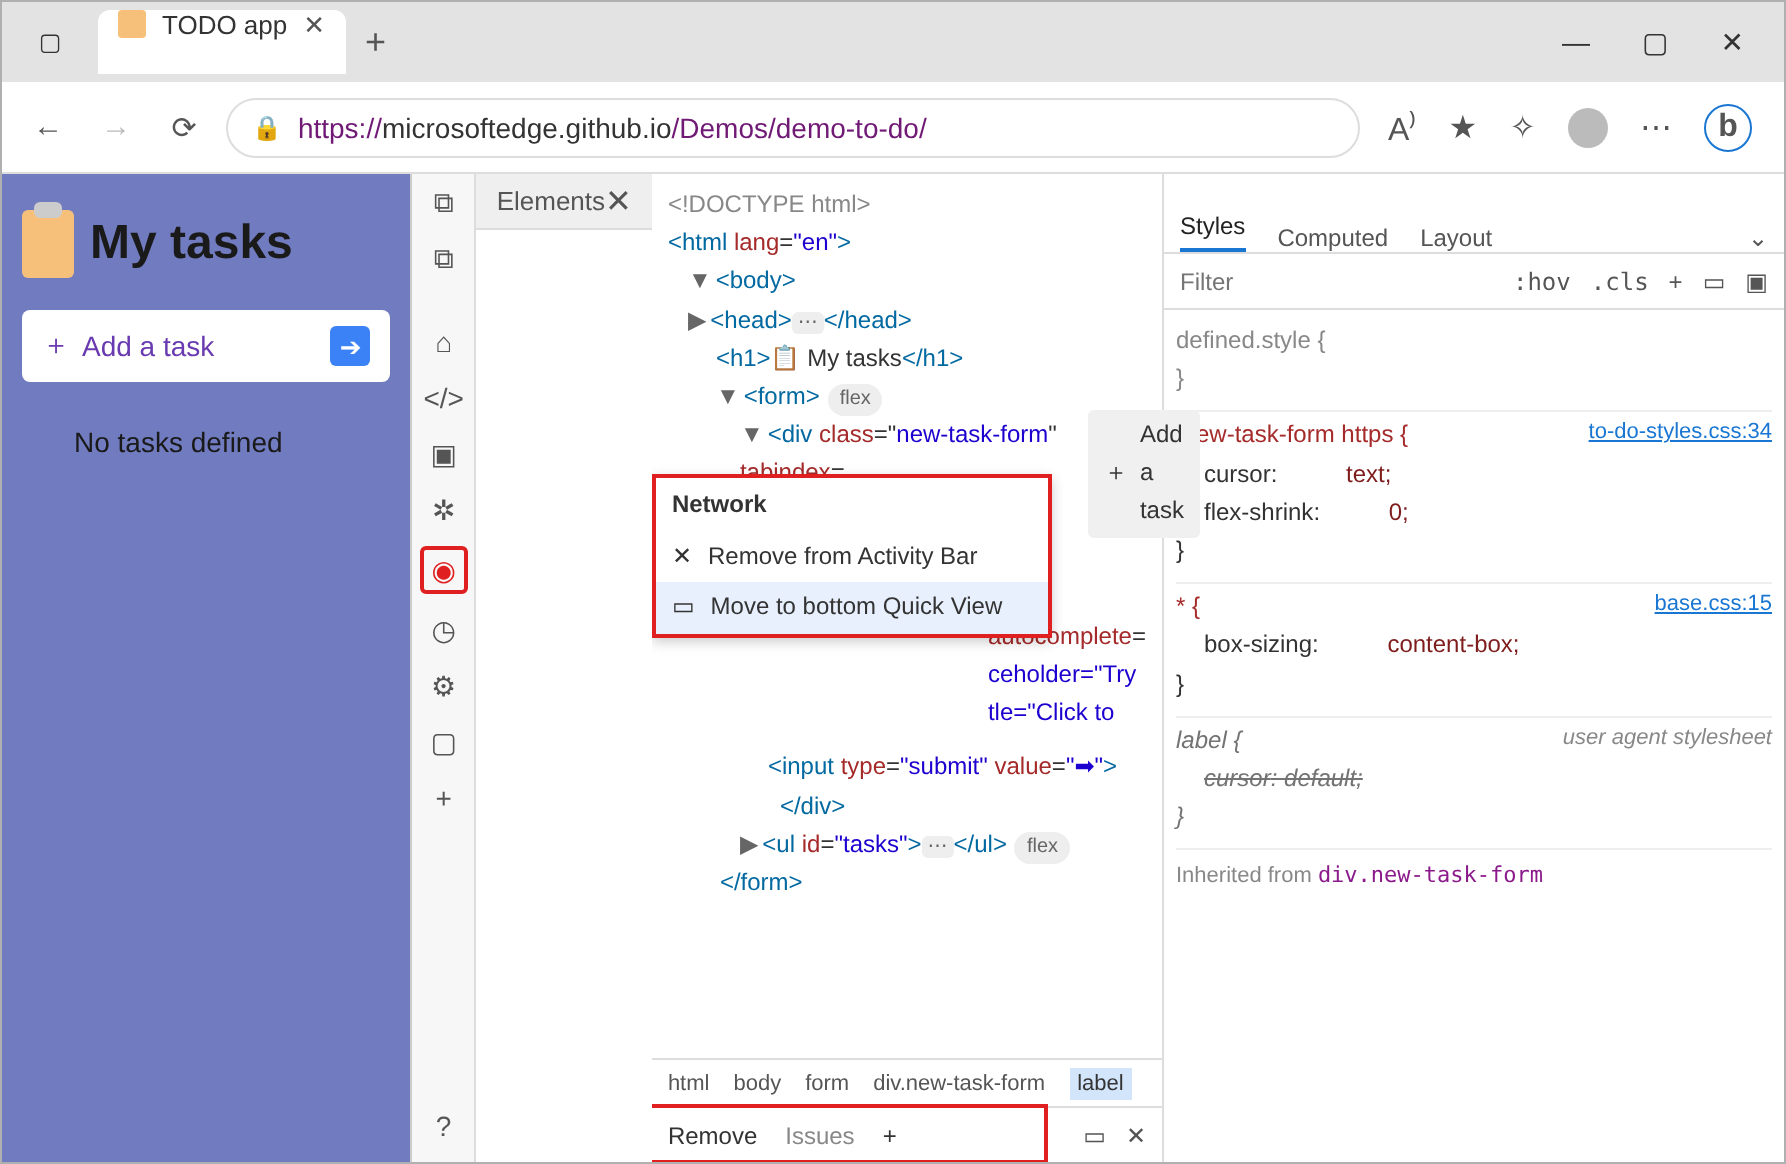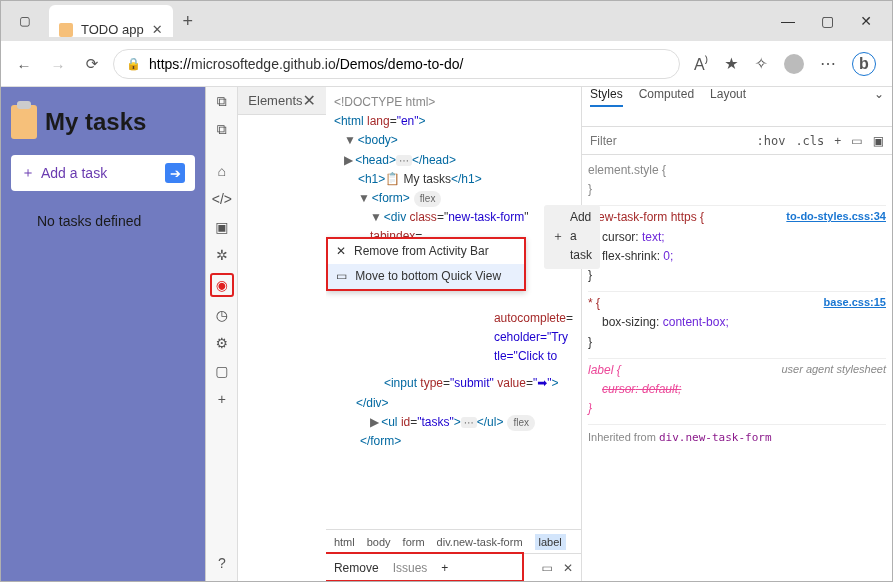--- a/index.html
+++ b/index.html
@@ -1,29 +1,29 @@
 <!DOCTYPE html>
 <html><head>
 <meta charset="utf-8">
 <style>
 * { box-sizing: border-box; margin: 0; padding: 0; font-family: "Segoe UI", Arial, sans-serif; }
 body { width: 893px; height: 582px; background: #e9e9e9; overflow: hidden; font-size: 12px; color: #333; }
 .window { width: 893px; height: 582px; background: #e9e9e9; border: 1px solid #b0b0b0; display: flex; flex-direction: column; }
 .titlebar { height: 40px; display: flex; align-items: center; background: #e3e3e3; }
 .tab-outline { width: 24px; height: 24px; margin: 0 12px; display:flex;align-items:center;justify-content:center; }
-.tab { display: flex; align-items: flex-end; background: #fff; height: 32px; border-radius: 6px 6px 0 0; padding: 0 10px; gap: 8px; font-size: 13px; }
+.tab { display: flex; align-items: flex-start; background: #fff; height: 32px; border-radius: 6px 6px 0 0; padding: 0 10px; gap: 8px; font-size: 13px; }
 .tab .favicon { width:14px;height:14px;background:#f6c07a;border-radius:2px; }
 .closex { color:#555; }
 .newtab { margin-left: 10px; font-size: 18px; color:#555; }
 .winbtns { margin-left: auto; display: flex; gap: 26px; padding-right: 20px; font-size: 14px; color:#333; }
 .toolbar { height: 46px; background: #fff; display:flex; align-items:center; padding: 0 10px; gap: 8px; border-bottom:1px solid #ddd;}
 .tb-btn { width:26px;height:26px;display:flex;align-items:center;justify-content:center;color:#555;font-size:15px;}
 .urlbar { flex:1; height:30px; border:1px solid #ddd; border-radius:15px; display:flex; align-items:center; padding:0 12px; gap:8px; font-size:14px; color:#333;}
 .urlbar .lock{font-size:12px;color:#666;}
-.urlbar .muted{color:#000000;}
+.urlbar .muted{color:#701a75;}
 .right-icons{display:flex;gap:16px;align-items:center;padding:0 6px;}
 .right-icons span{color:#555;font-size:16px;}
 .star{color:#1976d2;}
 .bing{width:24px;height:24px;border:1px solid #1976d2;border-radius:50%;display:flex;align-items:center;justify-content:center;color:#1976d2;font-weight:bold;}
 .avatar{width:20px;height:20px;background:#bbb;border-radius:50%;}
 .content { flex:1; display:flex; overflow:hidden;}
 .page { width: 206px; background:#717bc0; color:#333;}
 .page-inner{padding:12px 10px;}
 .page h1{display:flex;align-items:center;gap:8px;font-size:24px;font-weight:bold;color:#1a1a1a;margin:6px 0 16px;}
 .clip{width:26px;height:34px;background:#f6c07a;border-radius:3px;display:inline-block;position:relative;}
@@ -54,32 +54,32 @@
 .ctx-title{font-weight:bold;padding:4px 8px;}
 .ctx-item{display:flex;align-items:center;gap:8px;padding:3px 8px;color:#333;}
 .ctx-item.hl{background:#e8f0fd;}
 .crumbs{height:24px;border-top:1px solid #ddd;display:flex;align-items:center;padding:0 8px;font-family:Consolas,monospace;font-size:11px;gap:12px;}
 .crumbs span{color:#555;}
 .crumbs .sel{background:#d3e5fb;padding:2px 4px;color:#333;}
 .drawer{height:28px;border-top:1px solid #ddd;display:flex;align-items:center;padding:0 8px;gap:14px;font-size:12px;position:relative;}
 .drawer .hl{position:absolute;left:-2px;top:-2px;width:200px;height:30px;border:2px solid #e02020;}
 .drawer-right{margin-left:auto;display:flex;gap:10px;color:#555;}
 .styles{width:310px;display:flex;flex-direction:column;}
-.stabs{height:40px;display:flex;align-items:flex-start;border-bottom:1px solid #ddd;padding:0 8px;gap:16px;font-size:12px;color:#555;}
+.stabs{height:40px;display:flex;align-items:flex-end;border-bottom:1px solid #ddd;padding:0 8px;gap:16px;font-size:12px;color:#555;}
 .stabs .on{color:#222;border-bottom:2px solid #1976d2;padding-bottom:4px;}
 .sfilter{height:28px;border-bottom:1px solid #ddd;display:flex;align-items:center;padding:0 8px;gap:10px;font-size:12px;color:#555;}
 .sfilter input{border:none;outline:none;flex:1;font-size:12px;}
 .sbody{flex:1;font-family:Consolas,monospace;font-size:12px;line-height:1.6;padding:4px 6px;}
 .sblk{border-bottom:1px solid #eee;padding:2px 0 6px;}
 .sel-t{color:#a52a2a;}
-.link{color:#1976d2;text-decoration:underline;float:right;font-size:11px;font-weight:bold;}
+.link{color:#1976d2;text-decoration:underline;float:right;font-size:11px;}
 .prop{margin-left:14px;}
 .prop .n{color:#333;}
-.prop .v{color:#6d28d9;}
-.ital{font-style:italic;color:#ec4899;}
+.prop .v{color:#7f1d1d;margin-left:31px;}
+.ital{font-style:italic;color:#737373;}
 .ital-title{font-style:italic;color:#888;float:right;font-size:11px;}
 .strike{text-decoration:line-through;}
 .inh{font-size:11px;color:#888;padding-top:4px;}
 .inh .c{color:#8b1a8b;}
 .mono{font-family:Consolas,monospace;}
 </style>
 </head>
 <body>
 
 <div class="window">
@@ -169,36 +169,37 @@
               <div style="margin-left:36px"><span class="tri">▼</span><span class="t-purple">&lt;div</span> <span class="t-red">class</span>="<span class="t-blue">new-task-form</span>" <span class="t-red">tabindex</span>=</div>
               <div style="margin-left:48px"><span class="t-blue">"0"&gt;</span><span class="pill">flex</span></div>
               <div style="margin-left:50px;background:#d3e5fb;display:inline-block"><span class="t-purple">&lt;label</span> <span class="t-red">for</span>=<span class="t-blue">"new-task"</span><span class="t-purple">&gt;</span></div>
 
               <div class="addtask-hint">
                   <span>＋</span>
                   <span>Add a task</span>
                 </div>
 
               <div class="ctx">
+                <div class="ctx-title">Network</div>
                 <div class="ctx-item">
                     <span>✕</span>
                     <span>Remove from Activity Bar</span>
                   </div>
                 <div class="ctx-item hl">
                     <span>▭</span>
                     <span>Move to bottom Quick View</span>
                   </div>
               </div>
 
               <div style="margin-left:160px;margin-top:24px"><span class="t-red">autocomplete</span>=</div>
               <div style="margin-left:160px"><span class="t-blue">ceholder="Try</span></div>
               <div style="margin-left:160px"><span class="t-blue">tle="Click to</span></div>
               <div style="height:8px"></div>
               <div style="margin-left:50px"><span class="t-purple">&lt;input</span> <span class="t-red">type</span>=<span class="t-blue">"submit"</span> <span class="t-red">value</span>=<span class="t-blue">"<span>➡</span>"</span><span class="t-purple">&gt;</span></div>
-              <div style="margin-left:22px" class="t-purple">&lt;/div&gt;</div>
+              <div style="margin-left:56px" class="t-purple">&lt;/div&gt;</div>
               <div style="margin-left:36px"><span class="tri">▶</span><span class="t-purple">&lt;ul</span> <span class="t-red">id</span>=<span class="t-blue">"tasks"</span><span class="t-purple">&gt;</span><span class="dots">⋯</span><span class="t-purple">&lt;/ul&gt;</span><span class="pill">flex</span></div>
               <div style="margin-left:26px" class="t-purple">&lt;/form&gt;</div>
             </div>
             <div class="crumbs">
               <span>html</span>
               <span>body</span>
               <span>form</span>
               <span>div.new-task-form</span>
               <span class="sel">label</span>
             </div>
@@ -224,21 +225,21 @@
             <div class="sfilter">
               <input placeholder="Filter" style="">
               <span class="mono">:hov</span>
               <span class="mono">.cls</span>
               <span>+</span>
               <span>▭</span>
               <span>▣</span>
             </div>
             <div class="sbody">
               <div class="sblk">
-                <div class="t-gray">element.style {</div>
+                <div class="t-gray">defined.style {</div>
                 <div class="t-gray">}</div>
               </div>
               <div class="sblk">
                 <div><span class="sel-t">.new-task-form https {</span><a class="link">to-do-styles.css:34</a></div>
                 <div class="prop"><span class="n">cursor</span>: <span class="v">text;</span></div>
                 <div class="prop"><span class="n">flex-shrink</span>: <span class="v">0;</span></div>
                 <div>}</div>
               </div>
               <div class="sblk">
                 <div><span class="sel-t">* {</span><a class="link">base.css:15</a></div>

